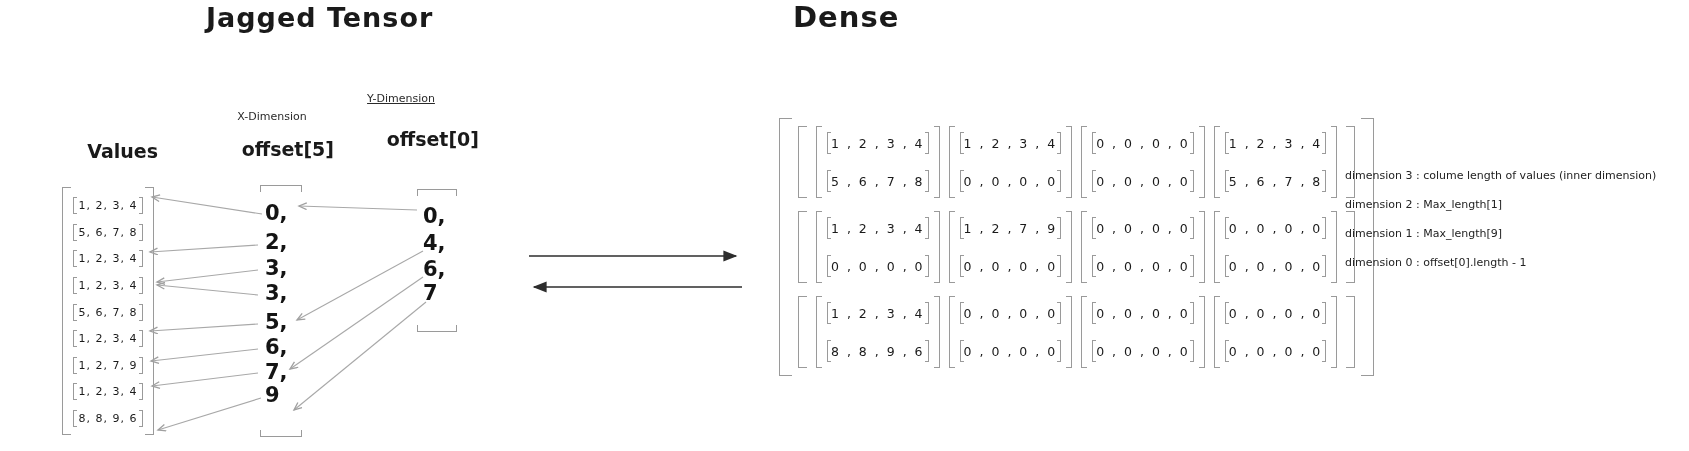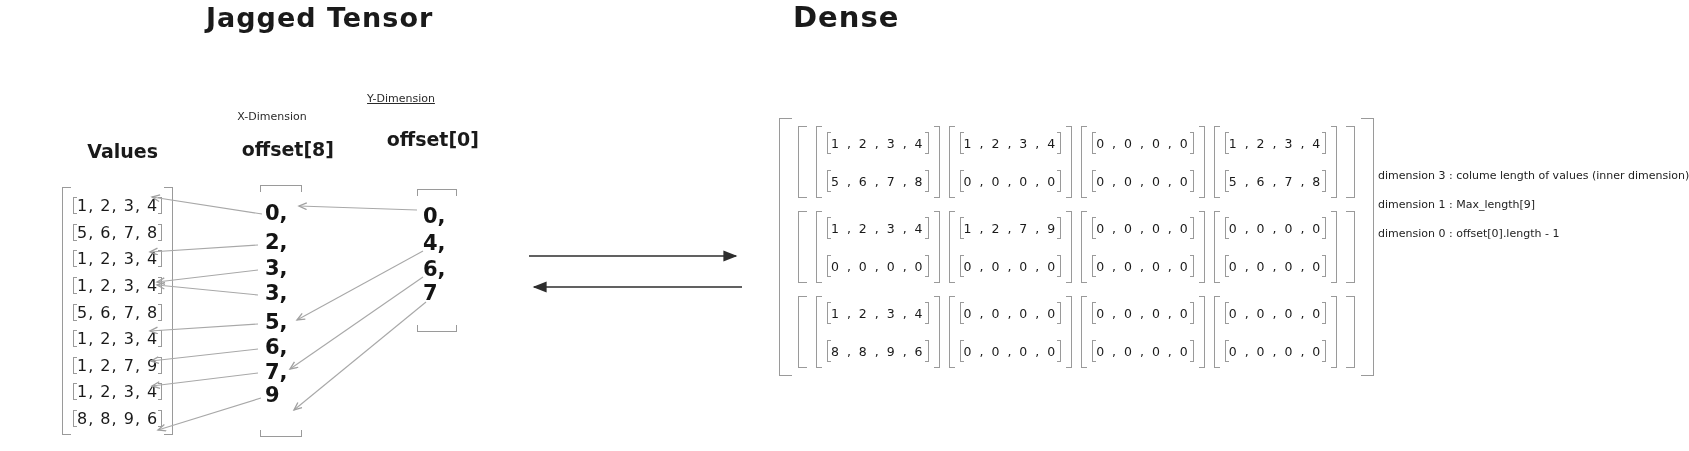--- a/index.html
+++ b/index.html
@@ -26,21 +26,21 @@
   .bkt.mb  { width:6px; }
   .bkt.rowb{ width:9px; }
   .bkt.tall{ width:9px; }
   .bkt.outer{ width:13px; border-width:1.6px; }
 
   
   .values-col { position:absolute; left:62px; top:187px; width:92px; height:248px; display:flex; align-items:stretch; }
   .vrows { flex:1; display:flex; flex-direction:column; justify-content:space-between; padding:9px 2px 7px 2px; }
   .vrow { display:flex; align-items:center; height:19px; }
   .vrow .bkt { height:17px; }
-  .vtxt { flex:1; text-align:center; font-size:16px; font-weight:500; letter-spacing:1px; white-space:nowrap; }
+  .vtxt { flex:1; text-align:center; font-size:11px; font-weight:500; letter-spacing:1px; white-space:nowrap; }
 
   
   .ocol { position:absolute; }
   .o1col { left:252px; top:185px; width:54px; height:252px; }
   .o0col { left:407px; top:189px; width:56px; height:143px; }
   .hb { position:absolute; height:7px; border:1.2px solid #9a9a9a; box-sizing:border-box; }
   .hb.top { top:0; border-bottom:none; }
   .hb.bot { bottom:0; border-top:none; }
   .o1col .hb { left:8px; right:4px; }
   .o0col .hb { left:10px; right:6px; }
@@ -62,35 +62,35 @@
   .drows { flex:1; display:flex; flex-direction:column; justify-content:space-between; padding:8px 6px; }
   .drow { display:flex; align-items:stretch; gap:9px; height:72px; }
   .matrix { display:flex; align-items:stretch; flex:1; }
   .vecs { flex:1; display:flex; flex-direction:column; justify-content:space-between; padding:4px 5px; }
   .vec { display:flex; align-items:center; height:26px; }
   .vec .bkt { height:22px; }
   .vec .vtxt { font-size:12.5px; letter-spacing:2px; }
 
   
   .annotations { position:absolute; left:1345px; top:170px; display:flex; flex-direction:column; gap:17px; }
-  .ann { font-size:11px; line-height:12px; color:#222; white-space:nowrap;margin-left:33px; }
+  .ann { font-size:11px; line-height:12px; color:#222; white-space:nowrap; }
 </style>
 </head>
 <body>
 
 <div class="stage">
 
   <div class="title jagged-title">Jagged Tensor</div>
   <div class="title dense-title">Dense</div>
 
   <div class="col-note x-dim">X-Dimension</div>
   <div class="col-note y-dim">Y-Dimension</div>
 
   <div class="col-head values-head">Values</div>
-  <div class="col-head o1-head">offset[8]</div>
+  <div class="col-head o1-head">offset[5]</div>
   <div class="col-head o0-head">offset[0]</div>
 
   <div class="values-col">
     <span class="bkt l tall"></span>
     <div class="vrows">
       <div class="vrow">
           <span class="bkt l sm"></span>
           <span class="vtxt">1, 2, 3, 4</span>
           <span class="bkt r sm"></span>
         </div>
@@ -399,17 +399,18 @@
         </div>
         <span class="bkt r rowb"></span>
       </div>
 
     </div>
     <span class="bkt r outer"></span>
   </div>
 
   <div class="annotations">
     <div class="ann">dimension 3 : colume length of values (inner dimension)</div>
+    <div class="ann">dimension 2 : Max_length[1]</div>
     <div class="ann">dimension 1  : Max_length[9]</div>
     <div class="ann">dimension 0 : offset[0].length - 1</div>
   </div>
 
 </div>
 
 </body></html>

